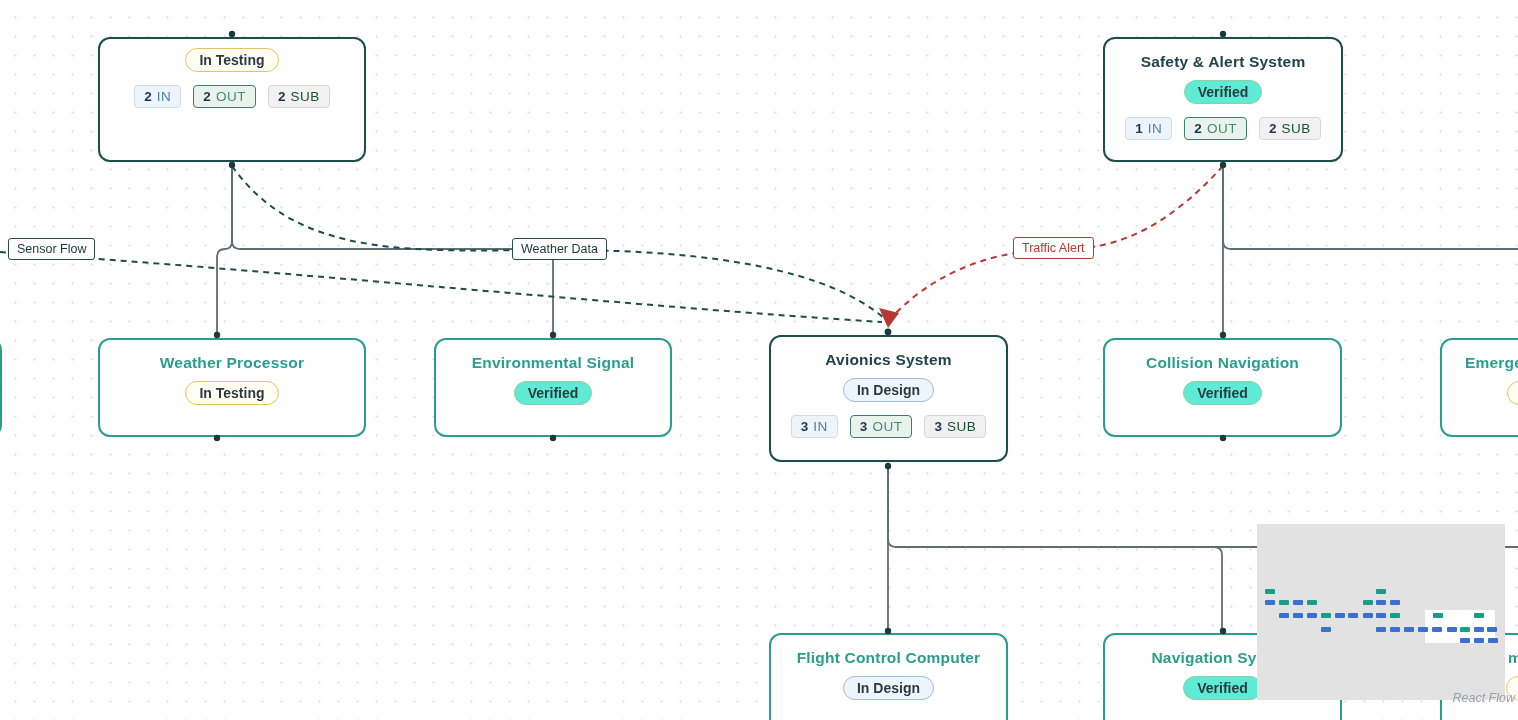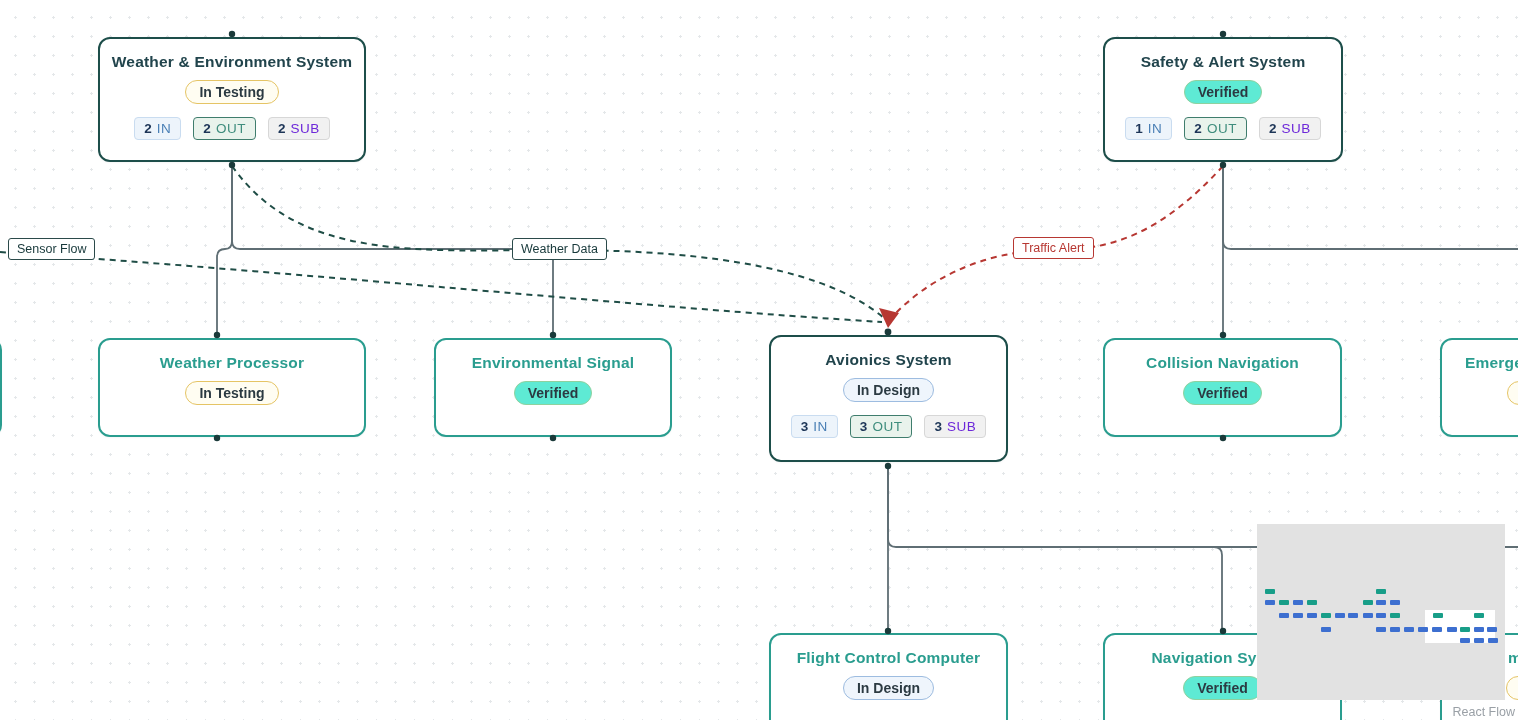--- a/index.html
+++ b/index.html
@@ -33,21 +33,21 @@
   .stats{display:flex;justify-content:center;gap:12px;margin-top:13px;}
   .chip{display:inline-flex;align-items:center;gap:5px;padding:3px 9px;border-radius:4px;
         font-size:13.5px;box-sizing:border-box;}
   .chip b{color:#1d3557;font-weight:bold;}
   .chip i{font-style:normal;letter-spacing:.5px;}
   .chip-in{background:#edf4fb;border:1px solid #c9dcf0;}
   .chip-in i{color:#4a7fb5;}
   .chip-out{background:#e9f3ec;border:1.5px solid #3f7d6d;}
   .chip-out i{color:#3f8d7d;}
   .chip-sub{background:#f1f1f1;border:1px solid #d7d7d7;}
-  .chip-sub i{color:#6d28d9;}
+  .chip-sub i{color:#14532d;}
   .cut .node-title{text-align:left;}
   .cut .badge-row{text-align:left;}
 
   .edge-label{position:absolute;z-index:2;background:#fff;border:1px solid #2b4a4a;border-radius:3px;
               padding:3px 8px;font-size:12.5px;color:#17383a;font-weight:500;white-space:nowrap;}
   .edge-label.red{border-color:#b73732;color:#b73732;}
 
   #legend{position:absolute;left:1354px;top:10px;width:151px;height:166px;background:#fff;
           border:1px solid #9aa0a3;z-index:10;box-sizing:border-box;padding:14px 0 0 17px;}
   #legend .legend-title{font-weight:bold;font-size:15.5px;color:#1d4e4a;letter-spacing:.6px;margin-bottom:12px;}
@@ -57,42 +57,41 @@
   .sw-subsystem{border:2.5px solid #2a9d8f;background:#fff;}
   .sw-hierarchy{background:#6b7280;}
   .sw-signal{background:#14695f;}
 
   #minimap{position:absolute;left:1257px;top:524px;width:248px;height:176px;background:#e2e2e2;z-index:10;}
   .mm-viewport{position:absolute;left:168px;top:86px;width:70px;height:33px;background:#ffffff;}
   .mm-rect{position:absolute;width:10px;height:5px;border-radius:1px;}
   .mm-rect.teal{background:#189e88;}
   .mm-rect.blue{background:#3d6fd0;}
 
-  #attribution{position:absolute;right:3px;bottom:1px;font-size:12.5px;color:#9aa0a6;z-index:11;}
+  #attribution{position:absolute;right:3px;bottom:15px;font-size:12.5px;color:#9aa0a6;z-index:11;font-style:italic;}
 </style>
 </head>
 <body>
 
 <div id="canvas">
 
   <svg id="edges" class="layer" width="1518" height="720">
     <path class="edge-h" d="M232 166 V241 Q232 249 225 249 Q217 249 217 257 V333"></path>
     <path class="edge-h" d="M232 166 V241 Q232 249 240 249 H545 Q553 249 553 257 V333"></path>
     <path class="edge-h" d="M1223 166 V333"></path>
     <path class="edge-h" d="M1223 166 V241 Q1223 249 1231 249 H1518"></path>
     <path class="edge-h" d="M888 466 V631"></path>
     <path class="edge-h" d="M888 466 V539 Q888 547 896 547 H1518"></path>
     <path class="edge-h" d="M896 547 H1214 Q1222 547 1222 555 V631"></path>
     <path class="edge-s" d="M232 166 C300 262 420 250 560 250 C720 250 830 272 884 318"></path>
     <path class="edge-s" d="M0 252 C300 272 650 308 882 322"></path>
     <path class="edge-r" d="M1223 166 C1160 235 1110 250 1054 250 C980 250 925 282 893 316"></path>
   </svg>
 
   <div class="node main" style="left:98px;top:37px;width:268px;height:125px">
-    <div class="node-title">Weather &amp; Environment System</div>
     <div><span class="badge badge-warn">In Testing</span></div>
     <div class="stats">
       <span class="chip chip-in">
           <b>2</b>
           <i>IN</i>
         </span>
       <span class="chip chip-out">
           <b>2</b>
           <i>OUT</i>
         </span>

